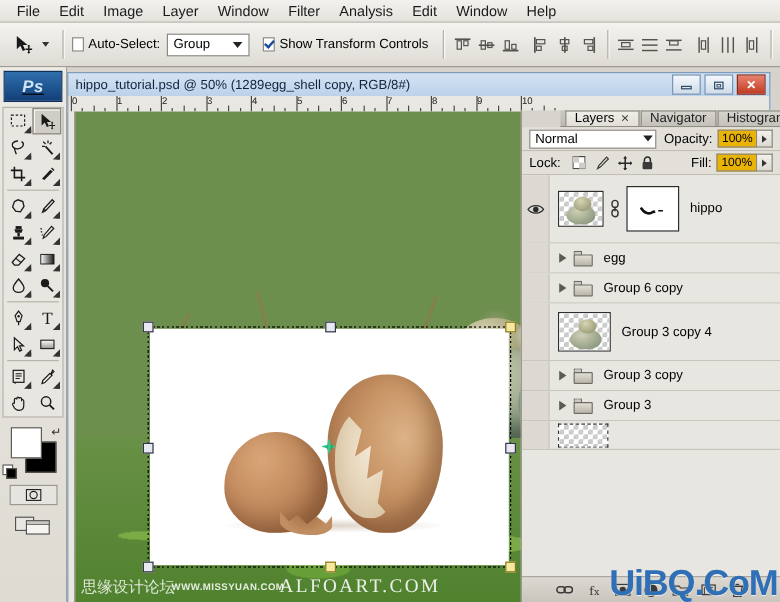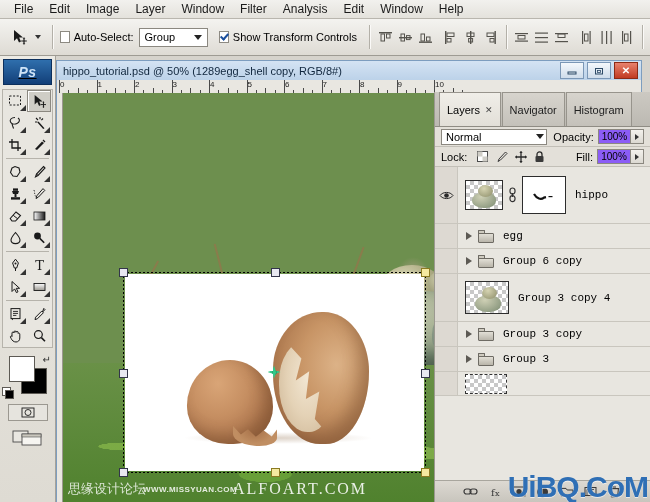--- a/index.html
+++ b/index.html
@@ -216,34 +216,34 @@
   .wm-missyuan{position:absolute;left:80px;bottom:8px;font-size:8px;letter-spacing:.4px;
     color:rgba(255,255,255,.85);white-space:nowrap;font-weight:bold;}
   .wm-cn{position:absolute;left:5px;bottom:4px;font-size:13px;color:rgba(255,255,255,.8);white-space:nowrap;}
 
   
   .panel{
     position:absolute;right:0;top:92px;width:215px;bottom:0;
     background:#d7d4cd;border-left:1px solid #9b9890;
     display:flex;flex-direction:column;
   }
-  .panel-tabs{display:flex;height:35px;background:linear-gradient(#ccc9c2,#bcb9b2);
-    border-bottom:1px solid #8f8c84;padding-left:4px;box-sizing:border-box;}
+  .panel-tabs{display:flex;height:14px;background:linear-gradient(#ccc9c2,#bcb9b2);
+    border-bottom:1px solid #8f8c84;padding-left:4px;box-sizing:border-box;margin-left:32px;}
   .ptab{display:flex;align-items:center;padding:0 7px;font-size:11px;color:#222;
     background:linear-gradient(#d7d4cd,#c4c1ba);border:1px solid #97948c;border-bottom:none;margin-right:1px;}
   .ptab.active{background:linear-gradient(#f0eee8,#e2dfd8);color:#000;}
   .ptab .x{margin-left:5px;font-size:9px;color:#444;}
   .panel-row{display:flex;align-items:center;height:20px;padding:0 6px;
     background:#e3e0d9;border-bottom:1px solid #c2bfb7;box-sizing:border-box;}
   .blend-select{display:inline-flex;align-items:center;justify-content:space-between;
     width:108px;height:16px;background:#fff;border:1px solid #8b8880;font-size:11px;
     padding:0 2px 0 4px;box-sizing:border-box;}
   .blend-select .caret{width:0;height:0;border-left:4px solid transparent;border-right:4px solid transparent;border-top:5px solid #222;}
   .row-label{font-size:11px;margin:0 4px 0 6px;}
-  .numbox{width:34px;height:15px;background:#8b5cf6;border:1px solid #8b8880;font-size:10px;
+  .numbox{width:34px;height:15px;background:#eab308;border:1px solid #8b8880;font-size:10px;
     display:inline-flex;align-items:center;justify-content:center;box-sizing:border-box;}
   .spin{width:13px;height:15px;border:1px solid #8b8880;border-left:none;background:linear-gradient(#f3f1ec,#dcd9d2);
     display:inline-flex;align-items:center;justify-content:center;box-sizing:border-box;}
   .spin .t{width:0;height:0;border-top:3px solid transparent;border-bottom:3px solid transparent;border-left:4px solid #333;}
   .lockicons{display:flex;align-items:center;gap:6px;margin-left:5px;}
   .lockico{width:13px;height:13px;display:flex;align-items:center;justify-content:center;}
 
   .layerlist{flex:1;background:#e8e6e0;overflow:hidden;position:relative;}
   .layer{display:flex;align-items:center;height:31px;border-bottom:1px solid #c9c6be;box-sizing:border-box;
     background:#e8e6e0;}
@@ -256,21 +256,21 @@
   .thumbwrap{display:flex;align-items:center;padding-left:7px;}
   .lthumb{width:38px;height:30px;border:1px solid #2d2d2d;box-sizing:border-box;position:relative;overflow:hidden;background:#fff;}
   .checker{position:absolute;inset:0;
     background-image:
       linear-gradient(45deg,#c8c8c8 25%,transparent 25%,transparent 75%,#c8c8c8 75%),
       linear-gradient(45deg,#c8c8c8 25%,transparent 25%,transparent 75%,#c8c8c8 75%);
     background-size:8px 8px;background-position:0 0,4px 4px;background-color:#fff;}
   .linkico{width:11px;height:20px;margin:0 4px;display:flex;align-items:center;justify-content:center;}
   .maskthumb{width:44px;height:38px;border:1px solid #2d2d2d;background:#fff;position:relative;box-sizing:border-box;}
   .mask-mark{position:absolute;left:10px;top:16px;width:22px;height:8px;}
-  .layer-name{margin-left:9px;font-size:11px;white-space:nowrap;font-family:Liberation Mono, monospace;}
+  .layer-name{margin-left:9px;font-size:11px;white-space:nowrap;}
   .layer.sel .layer-name{font-weight:bold;color:#fff;}
   .arrow{width:0;height:0;border-top:4px solid transparent;border-bottom:4px solid transparent;
     border-left:6px solid #5d5a54;margin-left:8px;}
   .folder{width:16px;height:13px;margin-left:6px;position:relative;}
   .folder .body{position:absolute;left:0;bottom:0;width:16px;height:10px;
     background:linear-gradient(#e2dfd6,#b9b5aa);border:1px solid #6e6b64;box-sizing:border-box;border-radius:1px;}
   .folder .tab{position:absolute;left:0;top:0;width:7px;height:4px;
     background:#cfcbc0;border:1px solid #6e6b64;border-bottom:none;box-sizing:border-box;border-radius:1px 1px 0 0;}
   .eggthumb{position:absolute;inset:0;background:#fff;}
   .eggthumb .e1{position:absolute;left:5px;top:10px;width:14px;height:14px;border-radius:50%;

